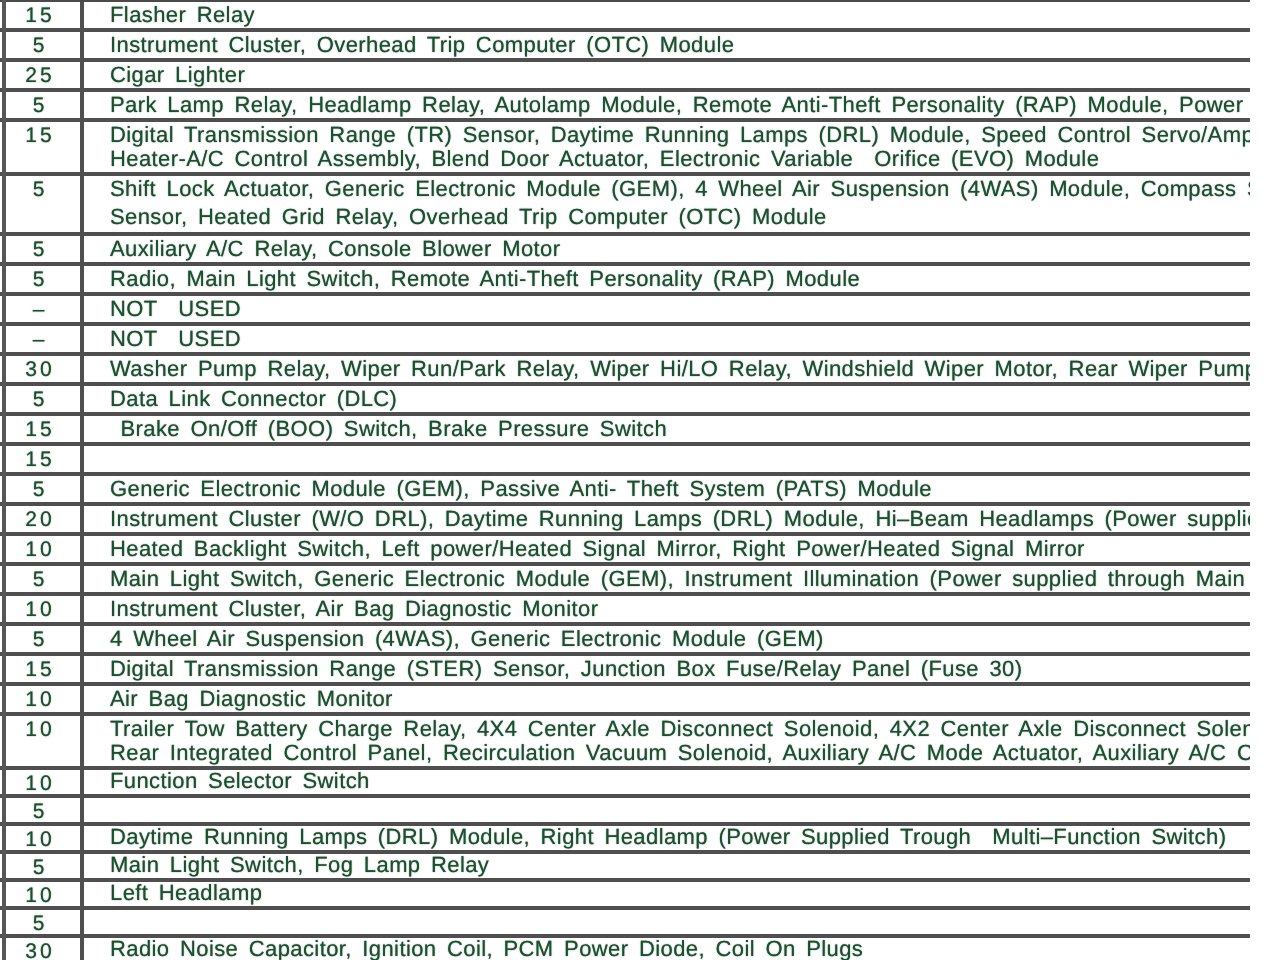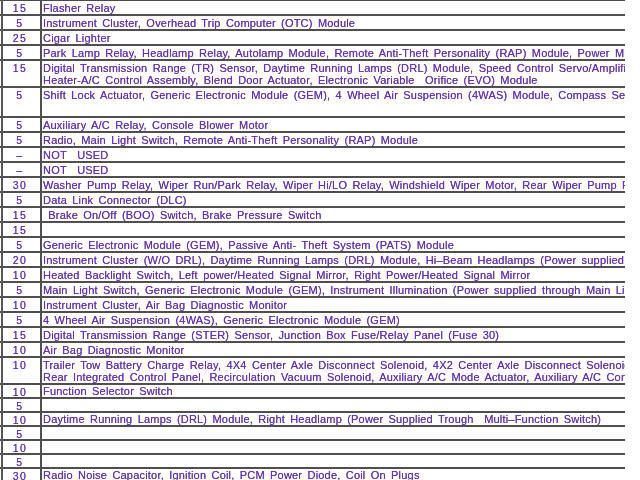--- a/index.html
+++ b/index.html
@@ -2,21 +2,21 @@
 <html><head>
 <meta charset="utf-8">
 <style>
   html,body{margin:0;padding:0;background:#fff;}
   .page{
     position:relative;
     width:625px;height:480px;
     background:#ffffff;
     overflow:hidden;
     font-family:"Liberation Sans","DejaVu Sans",sans-serif;
-    color:#6d28d9;
+    color:#14532d;
   }
   .vline-left{
     position:absolute;left:1px;top:0;width:2px;height:480px;
     background:#565656;z-index:2;
   }
   .fuse-table{
     position:absolute;left:0;top:0;width:640px;
     border-top:1px solid #4a4a4a;
   }
   .row{
@@ -37,21 +37,21 @@
     font-size:10.5px;
     letter-spacing:1.5px;
     line-height:12px;
     padding-top:1px;
     text-shadow:0 0 0.6px rgba(50,50,50,0.8);
     flex:0 0 auto;
   }
   .desc{
     flex:1 1 auto;
     overflow:hidden;
-    padding:1px 0 0 1px;
+    padding:1px 0 0 13px;
   }
   .line{
     white-space:pre;
     font-size:11px;
     line-height:12px;
     word-spacing:2px;
     letter-spacing:0.2px;
     text-shadow:0 0 0.6px rgba(50,50,50,0.8);
   }
   .row:nth-child(6) .line{line-height:13.5px;}
@@ -91,20 +91,21 @@
         <div class="amp">15</div>
         <div class="desc">
           <div class="line">Digital Transmission Range (TR) Sensor, Daytime Running Lamps (DRL) Module, Speed Control Servo/Amplifier Assembly,</div>
           <div class="line">Heater-A/C Control Assembly, Blend Door Actuator, Electronic Variable  Orifice (EVO) Module</div>
         </div>
       </div>
       <div class="row two">
         <div class="amp">5</div>
         <div class="desc">
           <div class="line">Shift Lock Actuator, Generic Electronic Module (GEM), 4 Wheel Air Suspension (4WAS) Module, Compass Sensor, Steering Wheel</div>
+          <div class="line">Sensor, Heated Grid Relay, Overhead Trip Computer (OTC) Module</div>
         </div>
       </div>
       <div class="row">
         <div class="amp">5</div>
         <div class="desc">
           <div class="line">Auxiliary A/C Relay, Console Blower Motor</div>
         </div>
       </div>
       <div class="row">
         <div class="amp">5</div>
@@ -210,23 +211,29 @@
         <div class="amp">5</div>
       </div>
       <div class="row">
         <div class="amp">10</div>
         <div class="desc">
           <div class="line">Daytime Running Lamps (DRL) Module, Right Headlamp (Power Supplied Trough  Multi–Function Switch)</div>
         </div>
       </div>
       <div class="row">
         <div class="amp">5</div>
-      </div>
-      <div class="row">
-        <div class="amp">10</div>
+        <div class="desc">
+          <div class="line">Main Light Switch, Fog Lamp Relay</div>
+        </div>
+      </div>
+      <div class="row">
+        <div class="amp">10</div>
+        <div class="desc">
+          <div class="line">Left Headlamp</div>
+        </div>
       </div>
       <div class="row">
         <div class="amp">5</div>
       </div>
       <div class="row">
         <div class="amp">30</div>
         <div class="desc">
           <div class="line">Radio Noise Capacitor, Ignition Coil, PCM Power Diode, Coil On Plugs</div>
         </div>
       </div>

